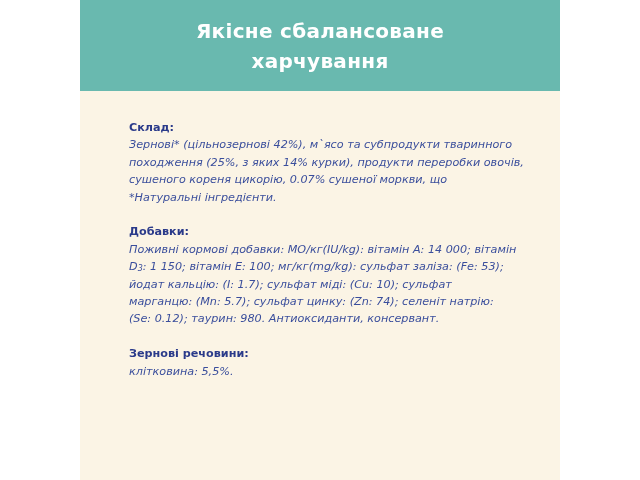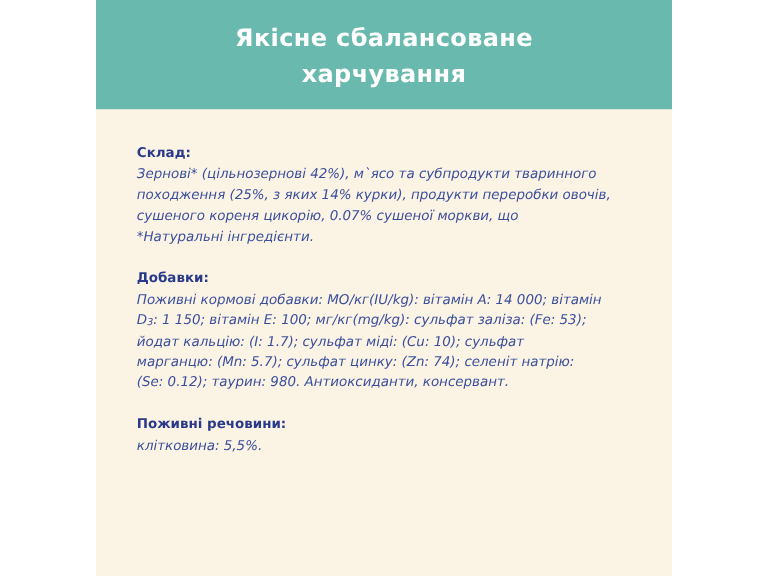--- a/index.html
+++ b/index.html
@@ -15,21 +15,21 @@
   .header {
     position: absolute; left: 0; top: 0; width: 480px; height: 91px;
     background: #69b9af;
     display: flex; flex-direction: column; align-items: center; justify-content: center;
   }
   .header-line {
     color: #ffffff; font-weight: bold; font-size: 20px; line-height: 30px;
     letter-spacing: 0.3px; white-space: nowrap;
   }
   .content {
-    position: absolute; left: 34px; top: 119px; width: 405px;
+    position: absolute; left: 49px; top: 119px; width: 405px;
     color: #3a4e9c; font-size: 11.2px; line-height: 17.4px;
   }
   .section { margin-bottom: 17.4px; }
   .section-title { font-weight: bold; color: #2a3a8a; }
   .line { white-space: nowrap; font-style: italic; }
   sub { font-size: 8px; vertical-align: -1px; line-height: 0; }
 </style>
 </head>
 <body>
 
@@ -51,17 +51,17 @@
     <div class="section">
       <div class="section-title">Добавки:</div>
       <div class="line">Поживні кормові добавки: МО/кг(IU/kg): вітамін А: 14 000; вітамін</div>
       <div class="line"><span>D</span><sub>3</sub><span>: 1 150; вітамін Е: 100; мг/кг(mg/kg): сульфат заліза: (Fe: 53);</span></div>
       <div class="line">йодат кальцію: (I: 1.7); сульфат міді: (Cu: 10); сульфат</div>
       <div class="line">марганцю: (Mn: 5.7); сульфат цинку: (Zn: 74); селеніт натрію:</div>
       <div class="line">(Se: 0.12); таурин: 980. Антиоксиданти, консервант.</div>
     </div>
 
     <div class="section">
-      <div class="section-title">Поживні речовини:</div>
+      <div class="section-title">Зернові речовини:</div>
       <div class="line">клітковина: 5,5%.</div>
     </div>
   </div>
 </div>
 
 </body></html>

